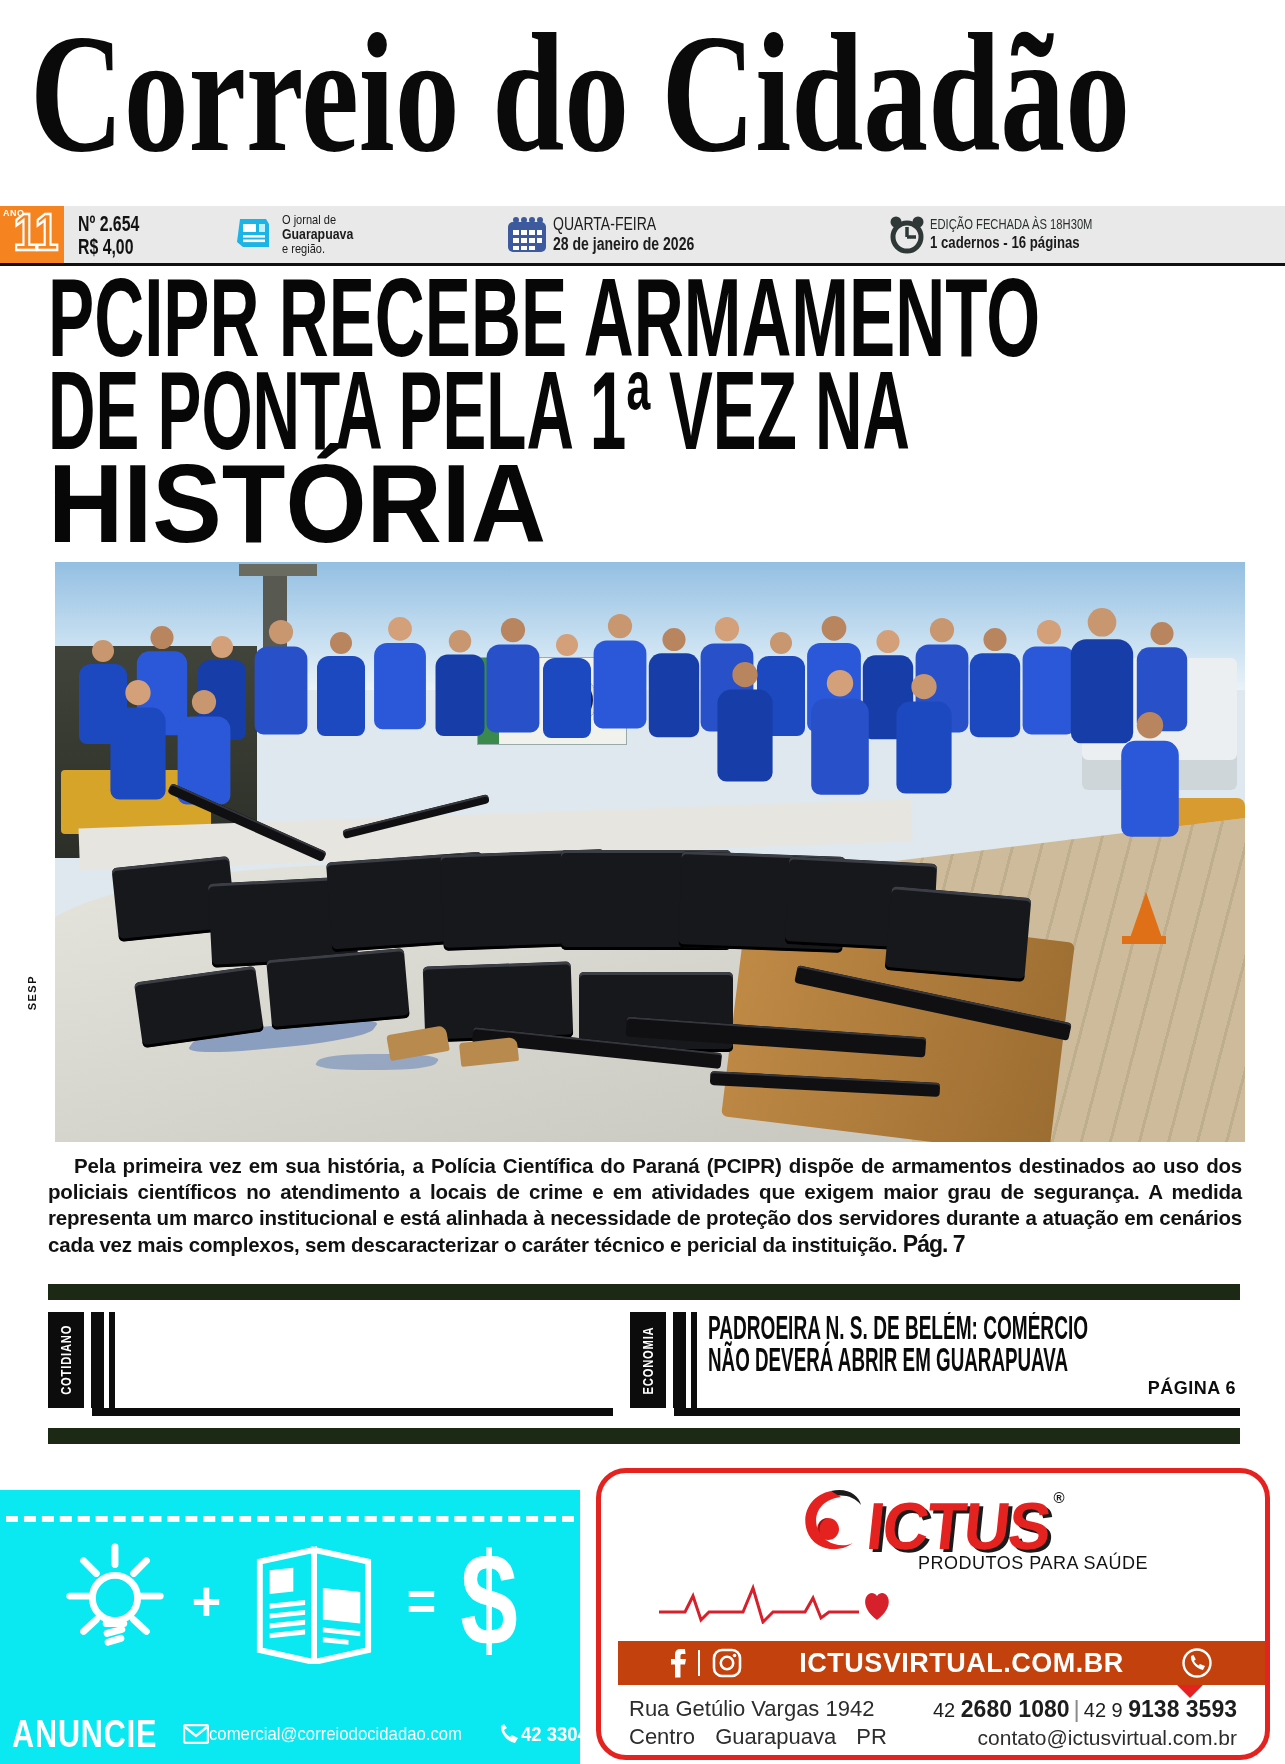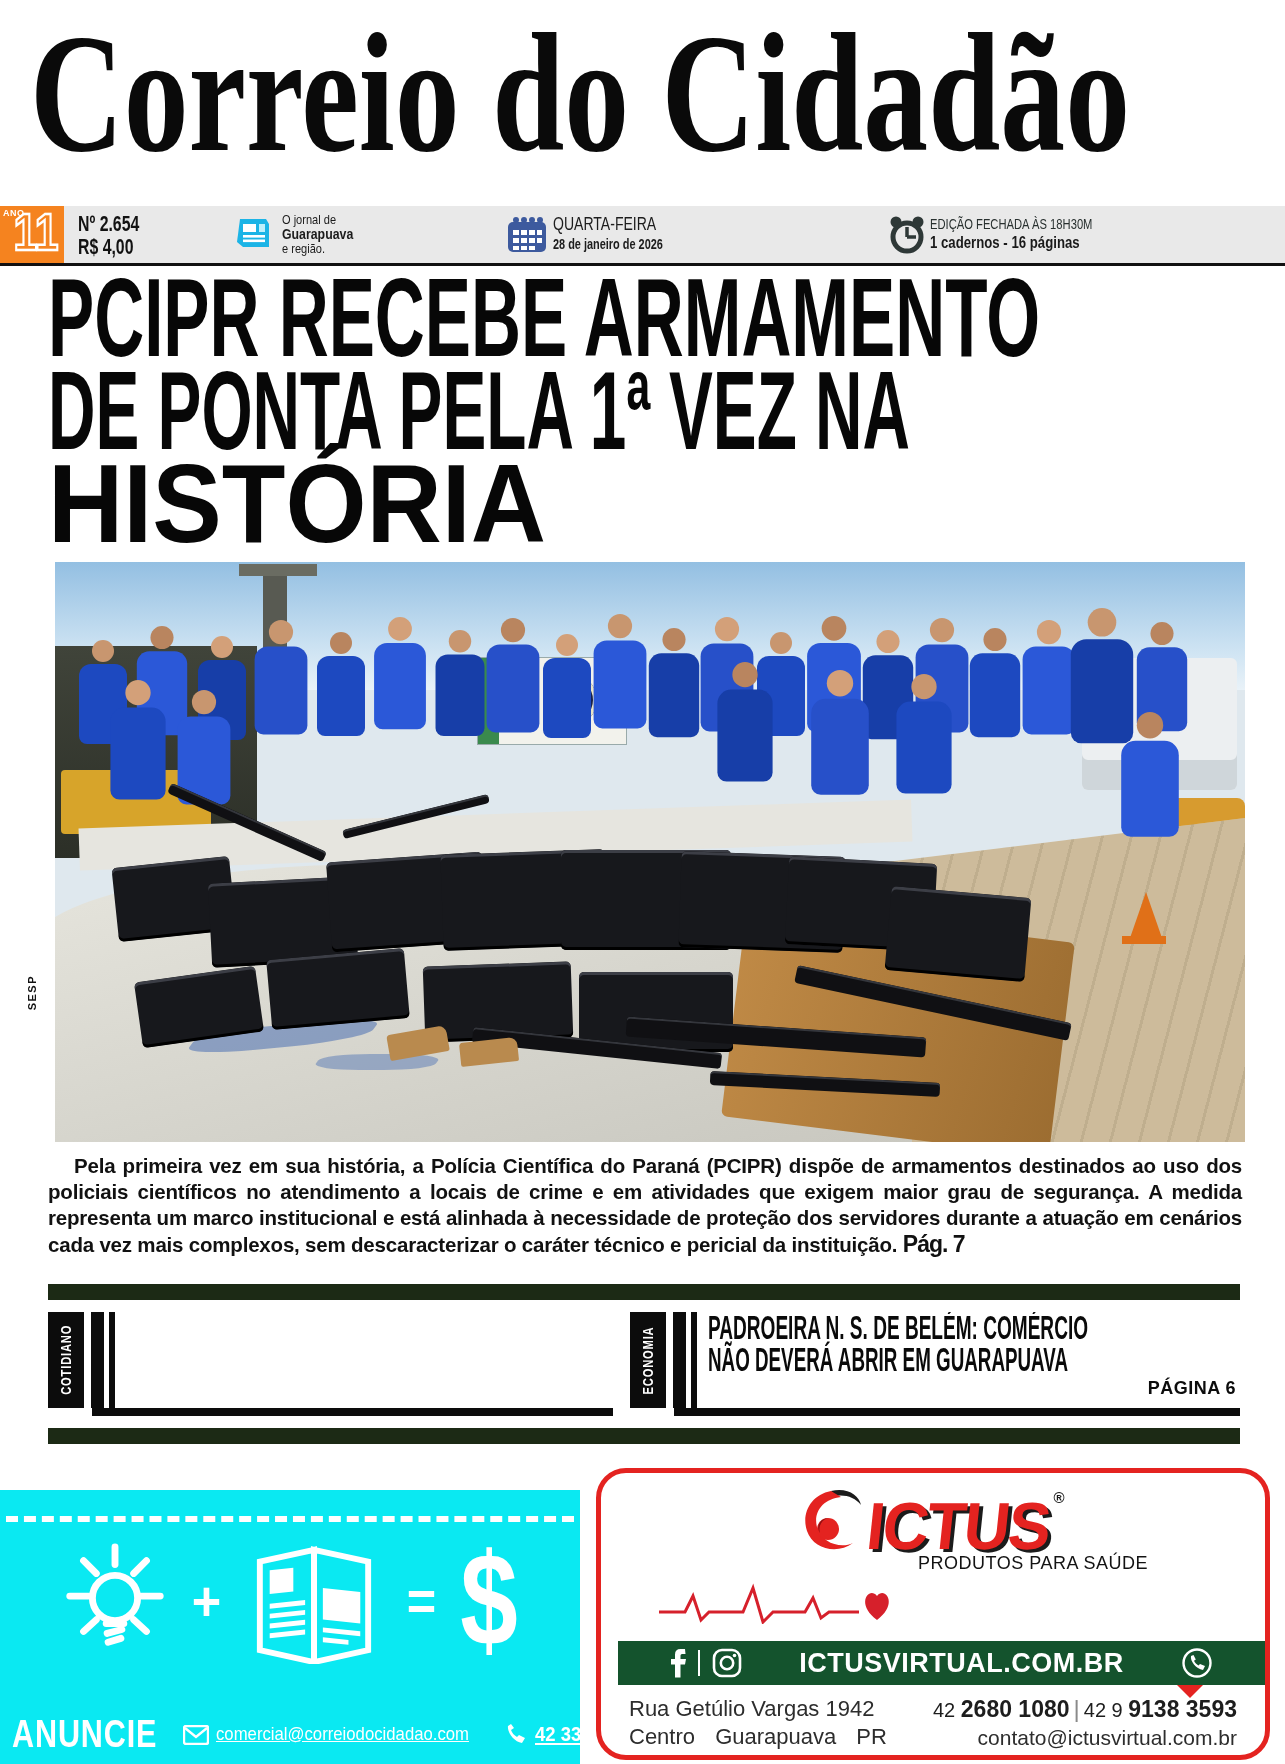--- a/index.html
+++ b/index.html
@@ -17,21 +17,21 @@
   #anoBlock { left:0; top:0; width:64px; height:57px; background:#f5831f; overflow:hidden; }
   #anoLabel { left:3px; top:2px; font-size:9px; font-weight:bold; color:#fff; letter-spacing:.5px; }
   #anoValue { left:8px; top:-2px; width:56px; text-align:center; font-size:52px; line-height:57px; font-weight:bold;
               color:#f5831f; -webkit-text-stroke:2.5px #ffffff; transform:scaleX(.82); transform-origin:center; }
   #numBlock { left:78px; top:6px; font-weight:bold; color:#121212; font-size:22px; line-height:23px; }
   .tagline { left:282px; top:7px; color:#1b1b1b; font-size:13px; line-height:14px; }
   .tagline b { font-size:14.5px; }
   #npIcon { left:233px; top:10px; }
   #calIcon { left:505px; top:8px; }
   #dayBlock { left:553px; top:8px; color:#1d1d1d; font-size:18px; line-height:20px; }
-  #dayBlock .d2 { font-weight:bold; font-size:14px; }
+  #dayBlock .d2 { font-weight:bold; font-size:18px; }
   #clkIcon { left:886px; top:8px; }
   #edBlock { left:930px; top:9px; color:#28302f; font-size:14px; line-height:18px; }
   #edBlock .d2 { font-weight:bold; font-size:16.5px; color:#1a1a1a; }
   #barRule { top:263px; left:0; width:1285px; height:3px; background:#111; }
 
   
   #headline { left:48px; top:272px; }
   #headline text { font-weight:bold; fill:#070707; }
 
   
@@ -82,33 +82,33 @@
   
   #houseAd { left:0; top:1490px; width:580px; height:274px; background:#0ae9f2; }
   #dashes { position:absolute; top:26px; left:6px; right:6px; border-top:6px dashed #fff; }
   #eqRow { position:absolute; top:44px; left:0; right:0; height:132px; display:flex; align-items:center; justify-content:center; gap:16px; }
   .eqOp { color:#fff; font-weight:bold; font-size:56px; transform:scaleX(.9); }
   #dollar { color:#fff; font-weight:bold; font-size:126px; transform:scale(.82,1.05); line-height:1; }
   #whiteBand { position:absolute; top:178px; left:0; right:0; height:36px; background:#fff; text-align:center; }
   #ctaRow { position:absolute; top:214px; bottom:0; left:12px; right:12px; display:flex; align-items:center; justify-content:space-between; color:#fff; }
   #ctaRow .vsep { width:7px; height:34px; background:#fff; }
   #cta { font-size:36px; font-weight:bold; letter-spacing:1px; transform:scale(.85,1.1); transform-origin:0 50%; }
-  .ctaGroup { display:flex; align-items:flex-end; gap:7px; font-size:19px;text-decoration:underline; }
+  .ctaGroup { display:flex; align-items:center; font-size:19px; }
   .ctaGroup .txt { transform:scaleX(.88); transform-origin:0 50%; white-space:nowrap; }
 
   
   #ictus { left:596px; top:1468px; width:674px; height:292px; background:#fff; border:5px solid #e42320; border-radius:30px; overflow:hidden; }
   #logoRow { margin-top:12px; display:flex; align-items:flex-end; justify-content:center; gap:4px; }
   #brand { font-size:64px; font-weight:bold; color:#e42320; letter-spacing:-2px; transform:skewX(-6deg) scaleY(1.04); line-height:.95;
            text-shadow:4px 3px 0 #1b1b1b; }
   #reg { font-size:15px; color:#1b1b1b; align-self:flex-start; margin-top:4px; font-weight:bold; }
   #descriptor { width:430px; margin:-4px auto 0 auto; text-align:right; font-size:18px; color:#131313; letter-spacing:.5px; }
   #sloganRow { margin-top:4px; padding-left:58px; display:flex; align-items:flex-end; gap:2px; }
   #sloganTxt { font-size:21px; color:#e8465f; line-height:24px; }
-  #redBand { position:absolute; left:17px; right:0; top:168px; height:44px; background:#14532d; display:flex; align-items:center; padding:0 52px; color:#fff; }
+  #redBand { position:absolute; left:17px; right:0; top:168px; height:44px; background:#c2410c; display:flex; align-items:center; padding:0 52px; color:#fff; }
   #redBand .vsep { width:2px; height:26px; background:#fff; margin:0 12px; }
   #website { flex:1; text-align:center; font-size:27px; font-weight:bold; letter-spacing:.5px; }
   #notch { position:absolute; top:212px; right:62px; width:0; height:0; border-left:13px solid transparent; border-right:13px solid transparent; border-top:13px solid #e42320; }
   #contactRow { position:absolute; top:222px; left:28px; right:28px; display:flex; justify-content:space-between; }
   #addr { font-size:22px; color:#2d2d2d; line-height:28px; }
   .addr2 { word-spacing:14px; }
   #phones { text-align:right; color:#1d1d1d; font-size:20px; line-height:28px; }
   #phones b { font-size:23px; }
   #phones .psep { color:#8a8a8a; padding:0 4px; font-size:24px; }
   #ictusMail { font-size:21px; color:#2d2d2d; }

